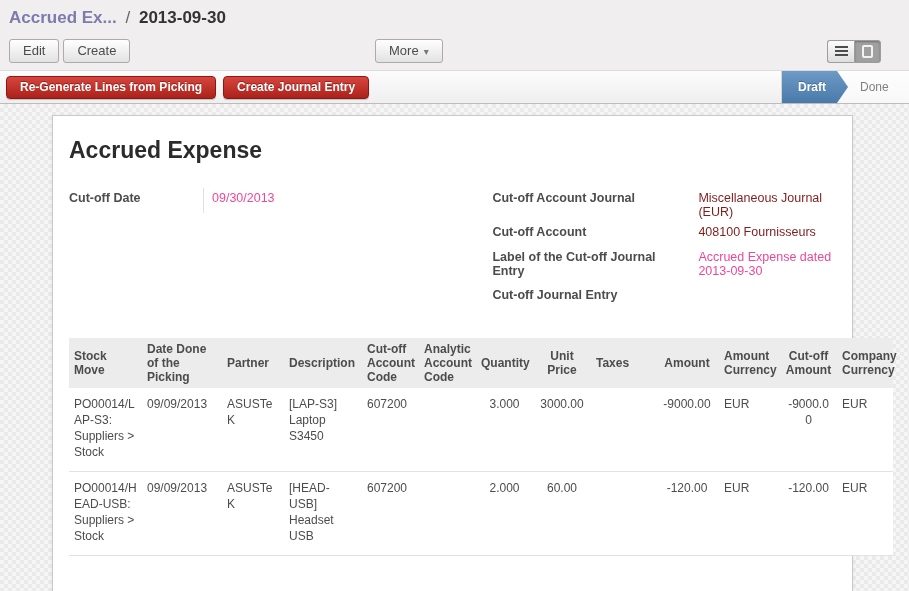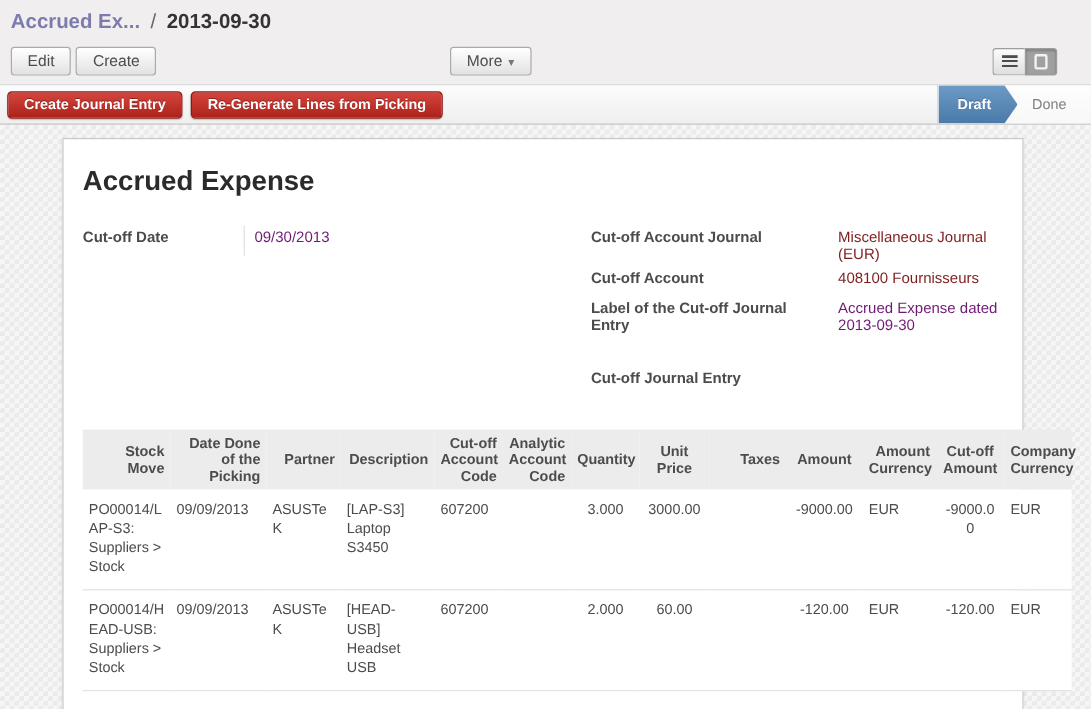--- a/index.html
+++ b/index.html
@@ -64,31 +64,31 @@
   .sheet-title { font-size:23px; font-weight:bold; color:#2b2b2b; margin:2px 0 24px; }
 
   .groups { display:flex; align-items:flex-start;gap:43px; }
   .group { display:flex; flex-direction:column; }
   .group.left  { width:402px; }
   .group.right { width:380px; }
   .frow { display:flex; align-items:stretch; min-height:25px; }
   .flabel { font-size:12.5px; font-weight:bold; color:#4c4c4c; padding:3px 6px 3px 0; }
   .group.left  .flabel { flex:0 0 134px; }
   .group.right .flabel { flex:0 0 198px; }
-  .fvalue { font-size:12.5px; color:#701a75; padding:3px 4px 3px 8px; flex:1; }
+  .fvalue { font-size:12.5px; color:#ec4899; padding:3px 4px 3px 8px; flex:1; }
   .group.left .fvalue { border-left:1px solid #e0e0e0; }
   .group.right .fvalue { max-width:150px; }
   .fvalue.link { color:#7f1d1d; cursor:pointer; }
-  .frow.gap { margin-top:24px; }
+  .frow.gap { margin-top:4px; }
 
   
   .table-wrap { margin-top:28px; width:820px; }
   table { width:820px; border-collapse:collapse; table-layout:fixed;
           font-size:12px; color:#4c4c4c; }
-  thead th { background:#ececec; font-weight:bold; text-align:right; vertical-align:middle;
+  thead th { background:#ececec; font-weight:bold; text-align:left; vertical-align:middle;
     padding:4px 5px; height:48px; line-height:14px; cursor:pointer; }
   tbody td { background:#fff; vertical-align:top; padding:8px 5px 11px; line-height:16px;
     border-bottom:1px solid #e2e2e2; overflow-wrap:break-word; }
   td.break { word-break:break-word; }
   th.num, td.num { text-align:center; }
   tbody tr { cursor:pointer; }
 </style>
 </head>
 <body>
 
@@ -111,22 +111,22 @@
             <span class="icon-list"></span>
           </button>
         <button class="sw-btn active">
             <span class="icon-form"></span>
           </button>
       </div>
     </div>
   </div>
 
   <div class="action-row">
+    <button class="btn-red">Re-Generate Lines from Picking</button>
     <button class="btn-red">Create Journal Entry</button>
-    <button class="btn-red">Re-Generate Lines from Picking</button>
     <div class="statusbar">
       <div class="step active">Draft</div>
       <div class="step">Done</div>
     </div>
   </div>
 
   <div class="content">
     <div class="sheet">
       <h1 class="sheet-title">Accrued Expense</h1>
 

